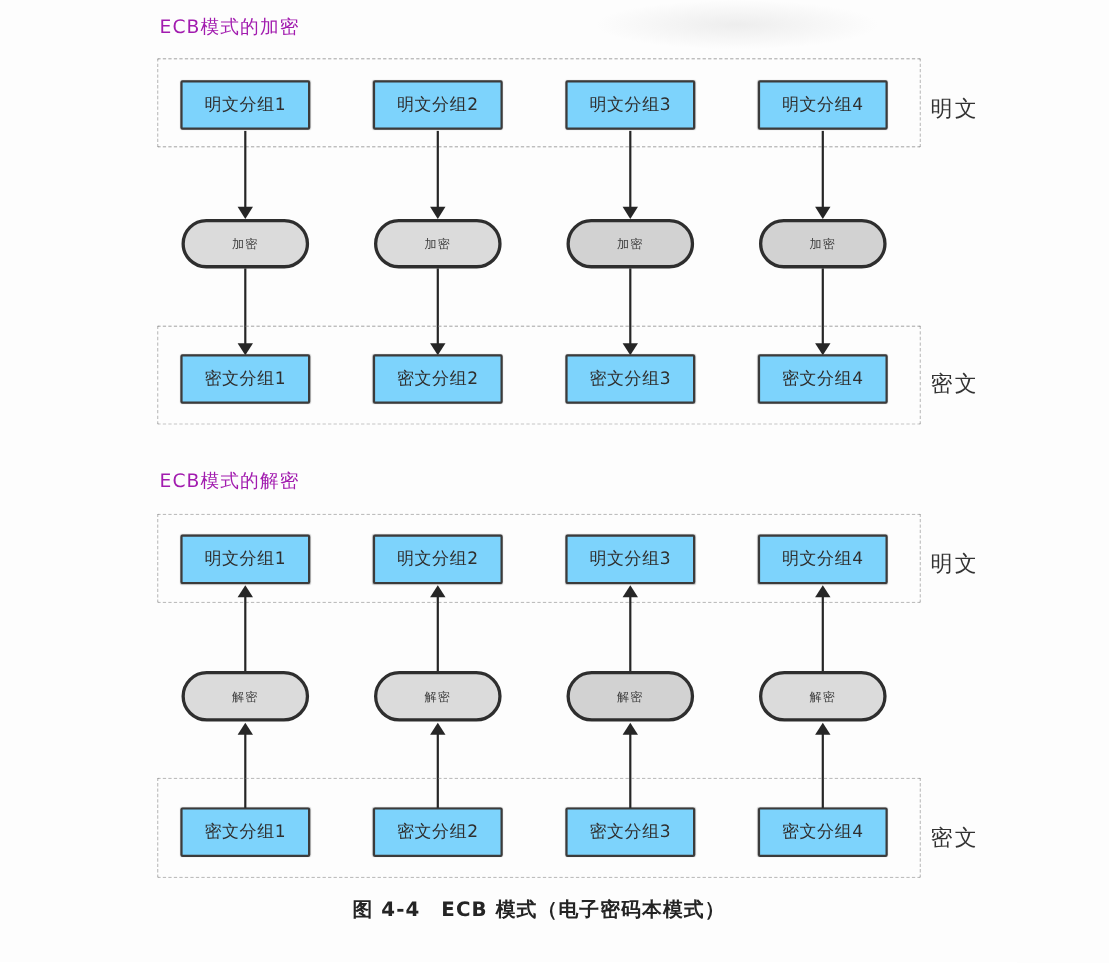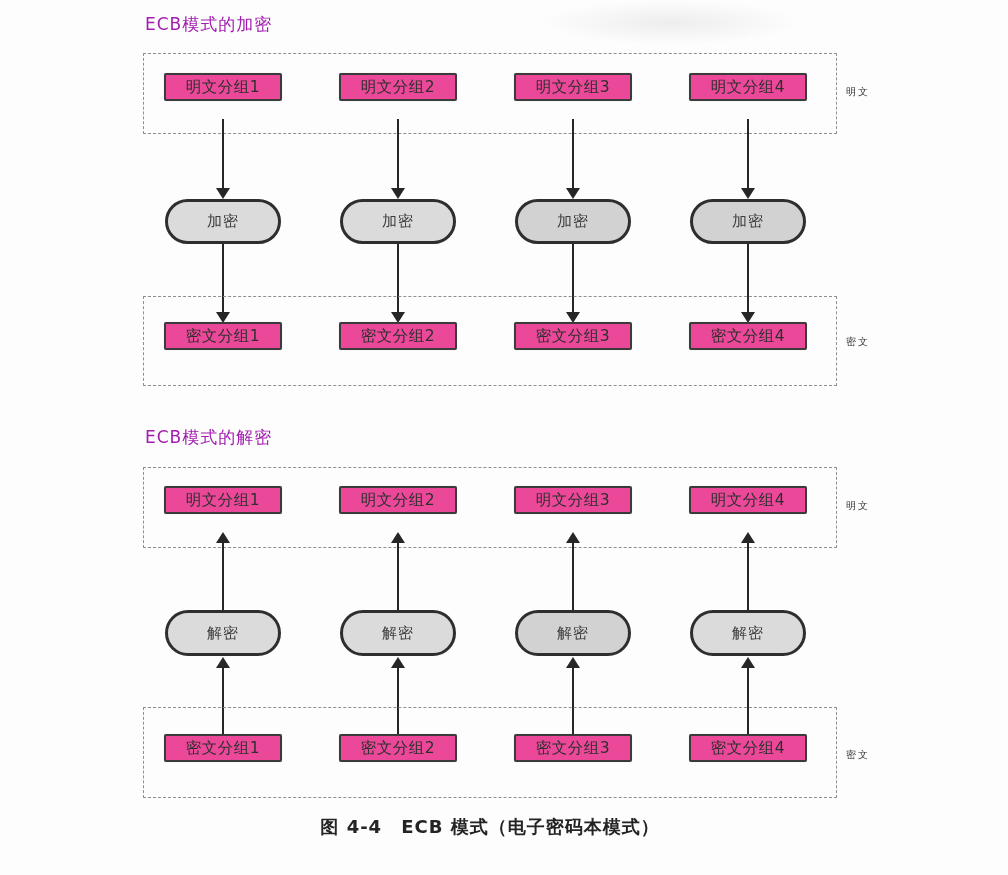--- a/index.html
+++ b/index.html
@@ -13,52 +13,52 @@
   .section-title{
     position:absolute;left:145px;
     font-size:17px;color:#a21caf;letter-spacing:1px;
   }
   .dashed-rect{
     position:absolute;left:143px;width:694px;
     border:1.5px dashed #8f8f8f;border-radius:1px;
     box-sizing:border-box;
   }
   .block{
-    position:absolute;width:118px;height:28px;
-    background:#ec4899;border:2.5px solid #3b3b3b;border-radius:2px;
+    position:absolute;width:118px;height:45px;
+    background:#7dd3fc;border:2.5px solid #3b3b3b;border-radius:2px;
     box-sizing:border-box;
     display:flex;align-items:center;justify-content:center;
     font-size:15.5px;color:#2f2f2f;letter-spacing:0.5px;
     box-shadow:0 0 1px rgba(0,0,0,.25);
   }
   .pill{
     position:absolute;width:116px;height:45px;
     background:#dbdbdb;border:3px solid #2e2e2e;border-radius:23px;
     box-sizing:border-box;
     display:flex;align-items:center;justify-content:center;
-    font-size:15px;color:#3d3d3d;letter-spacing:1px;font-family:Liberation Mono, monospace;
+    font-size:11px;color:#3d3d3d;letter-spacing:1px;font-family:Liberation Mono, monospace;
   }
   .pill.shade{background:#d2d2d2;}
   .arrow{position:absolute;width:14px;margin-left:-7px;}
   .arrow .line{position:absolute;left:5.75px;width:2.5px;background:#262626;}
   .arrow.down .line{top:0;bottom:9px;}
   .arrow.down .head{
     position:absolute;bottom:0;left:0;width:0;height:0;
     border-left:7px solid transparent;border-right:7px solid transparent;
     border-top:11px solid #262626;
   }
   .arrow.up .line{top:9px;bottom:0;}
   .arrow.up .head{
     position:absolute;top:0;left:0;width:0;height:0;
     border-left:7px solid transparent;border-right:7px solid transparent;
     border-bottom:11px solid #262626;
   }
   .side-label{
     position:absolute;left:846px;
-    font-size:10px;color:#333;letter-spacing:2px;
+    font-size:20px;color:#333;letter-spacing:2px;
   }
   .caption{
     position:absolute;left:143px;width:694px;top:815px;
     text-align:center;font-size:18px;font-weight:600;color:#242424;
     letter-spacing:1px;
   }
   .watermark{
     position:absolute;right:8px;top:835px;
     font-size:19px;color:#cfcfcf;letter-spacing:1px;
   }

